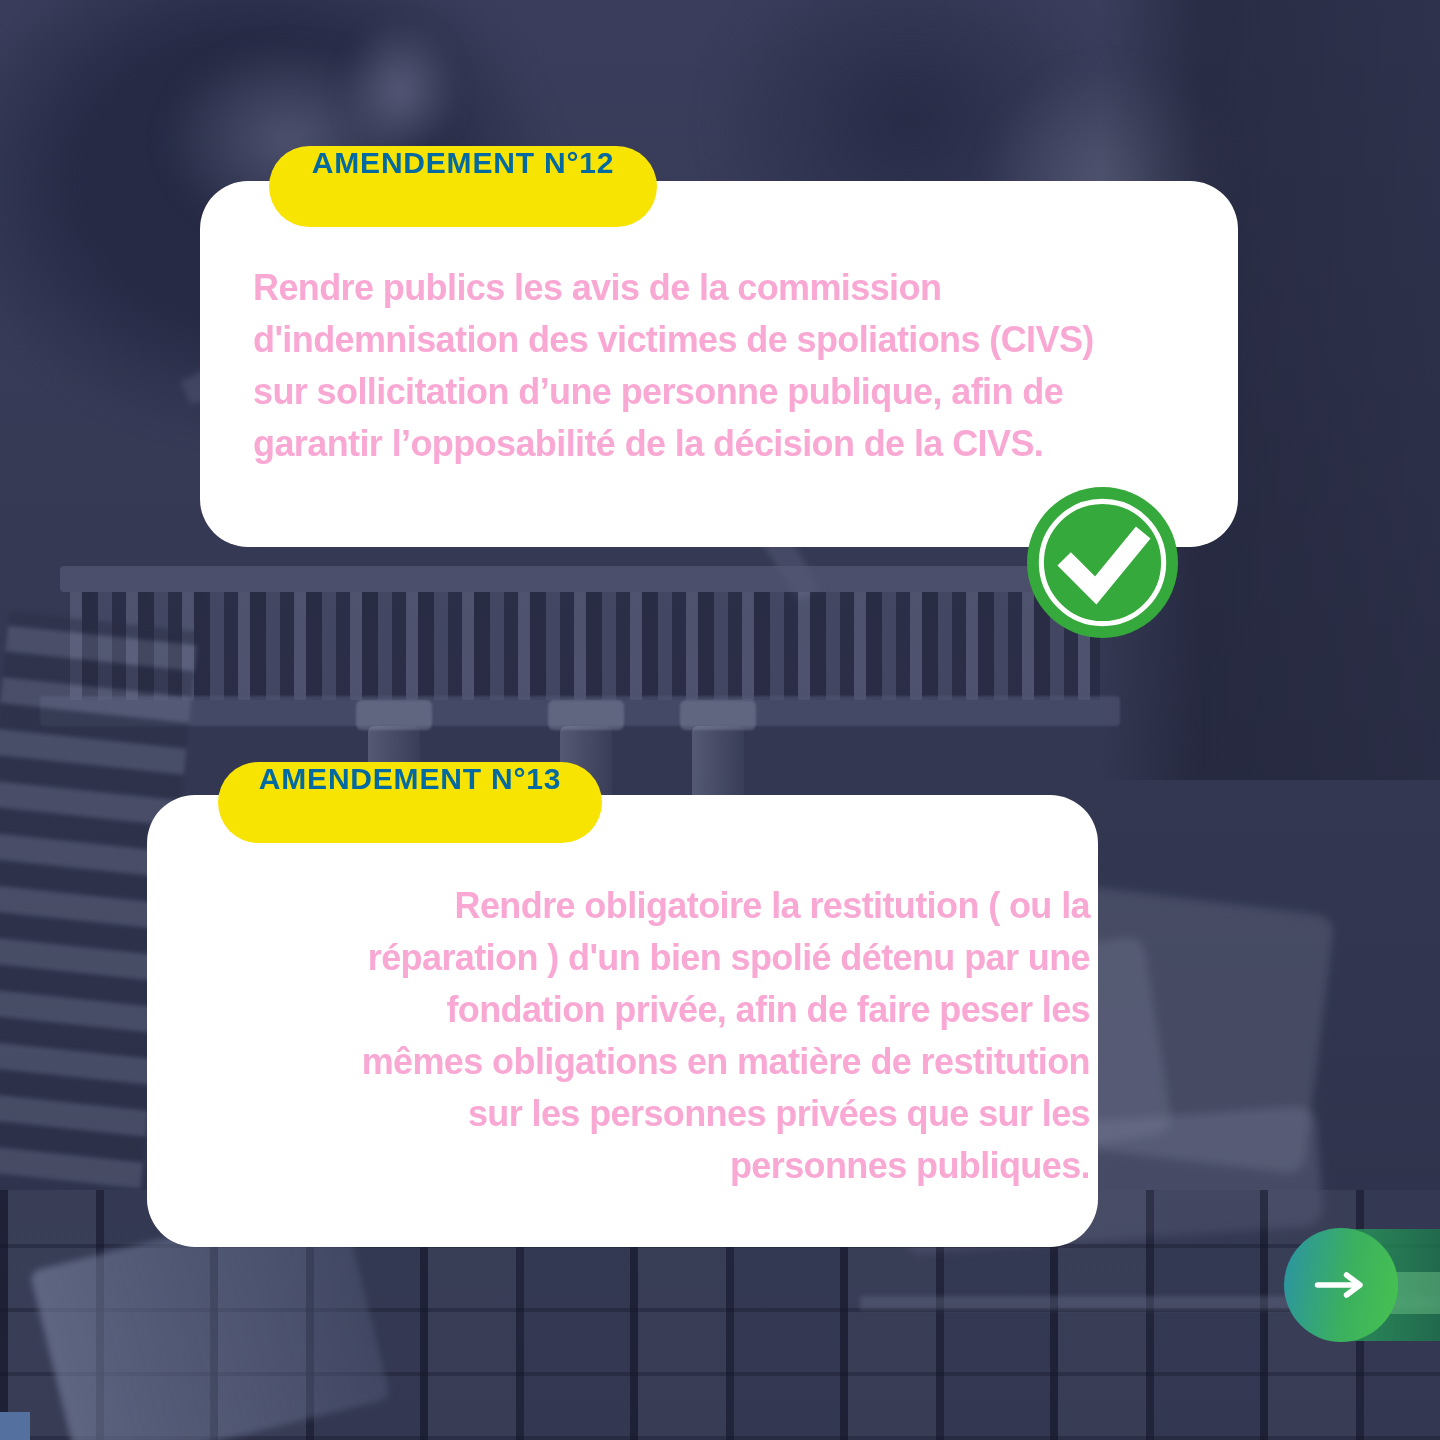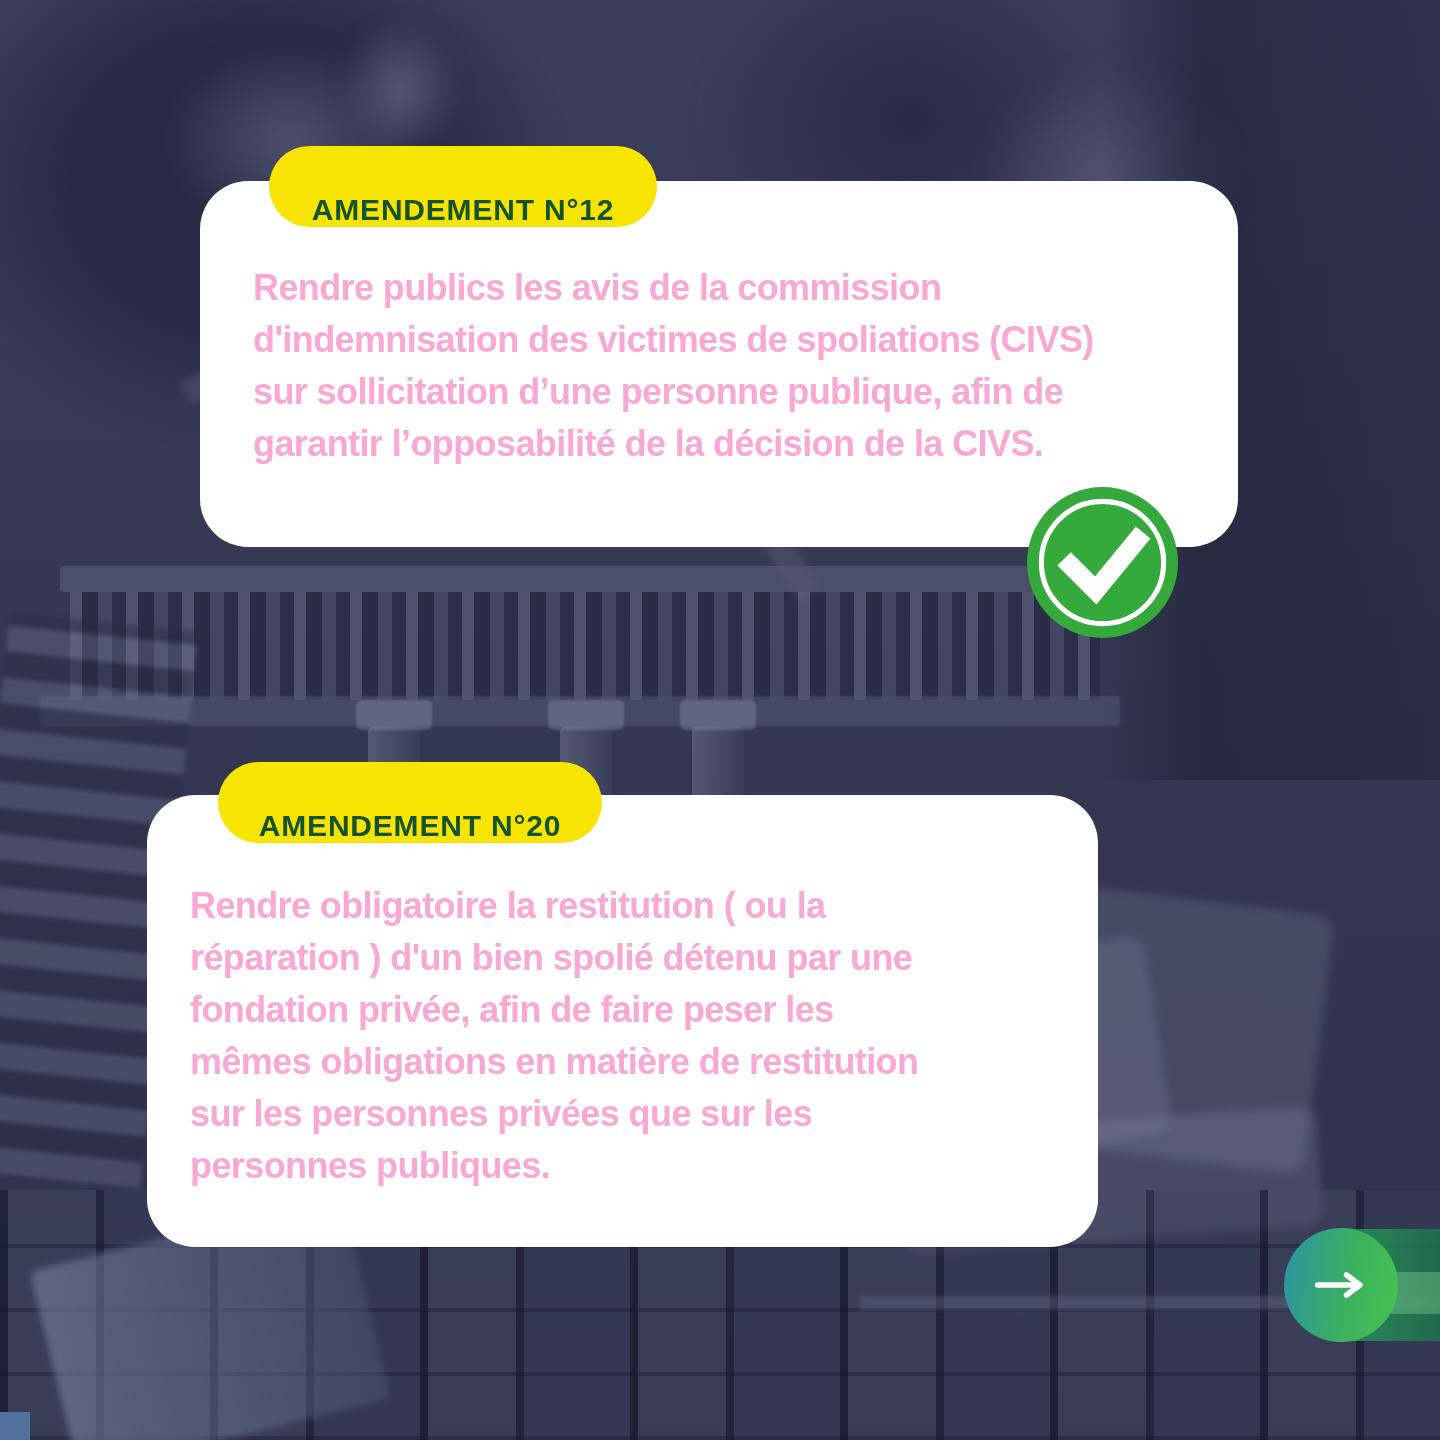--- a/index.html
+++ b/index.html
@@ -53,25 +53,25 @@
   .layer{position:absolute;inset:0;z-index:2;}
   .card{position:absolute;background:#ffffff;border-radius:48px;}
   .card1{left:200px;top:181px;width:1038px;height:366px;}
   .card2{left:147px;top:795px;width:951px;height:452px;}
   .card-body{
     position:absolute;color:#f9a8d4;font-weight:bold;
     font-size:36px;line-height:52px;letter-spacing:-0.6px;
     white-space:pre-line;
   }
   .body1{left:253px;top:262px;width:975px;}
-  .body2{left:190px;top:880px;width:900px;}
+  .body2{left:190px;top:880px;width:900px;text-align:right;}
   .badge{
     position:absolute;background:#F8E403;border-radius:41px;z-index:3;
-    display:flex;align-items:flex-end;justify-content:center;
-    color:#14532d;font-weight:bold;font-size:30px;letter-spacing:0.8px;
+    display:flex;align-items:flex-start;justify-content:center;
+    color:#0369a1;font-weight:bold;font-size:30px;letter-spacing:0.8px;
   }
   .badge1{left:269px;top:146px;width:388px;height:81px;}
   .badge2{left:218px;top:762px;width:384px;height:81px;}
 
   .check-wrap{position:absolute;left:1027px;top:487px;width:151px;height:151px;z-index:4;}
   .check-wrap svg{display:block;width:100%;height:100%;}
 
   .swoosh{position:absolute;left:1340px;top:1229px;width:100px;height:112px;z-index:3;
      background:linear-gradient(90deg,rgba(40,160,92,.80),rgba(26,125,76,.70));}
   .swoosh-hi{position:absolute;left:1340px;top:1272px;width:100px;height:42px;z-index:3;
@@ -128,21 +128,21 @@
   <div class="check-wrap">
     <svg viewBox="0 0 100 100" aria-hidden="true">
       <circle cx="50" cy="50" r="50" fill="#35A93B"></circle>
       <circle cx="50" cy="50" r="40.5" fill="none" stroke="#ffffff" stroke-width="3.4"></circle>
       <path d="M29 52 L45.5 68.5 L73 35" fill="none" stroke="#ffffff" stroke-width="12.5" stroke-linecap="square" stroke-linejoin="miter"></path>
     </svg>
   </div>
 
   <div class="card card2"></div>
   <div class="badge badge2">
-    <span>AMENDEMENT N°20</span>
+    <span>AMENDEMENT N°13</span>
   </div>
   <div class="card-body body2">Rendre obligatoire la restitution ( ou la
 réparation ) d'un bien spolié détenu par une
 fondation privée, afin de faire peser les
 mêmes obligations en matière de restitution
 sur les personnes privées que sur les
 personnes publiques.</div>
 
   <div class="swoosh"></div>
   <div class="swoosh-hi"></div>

